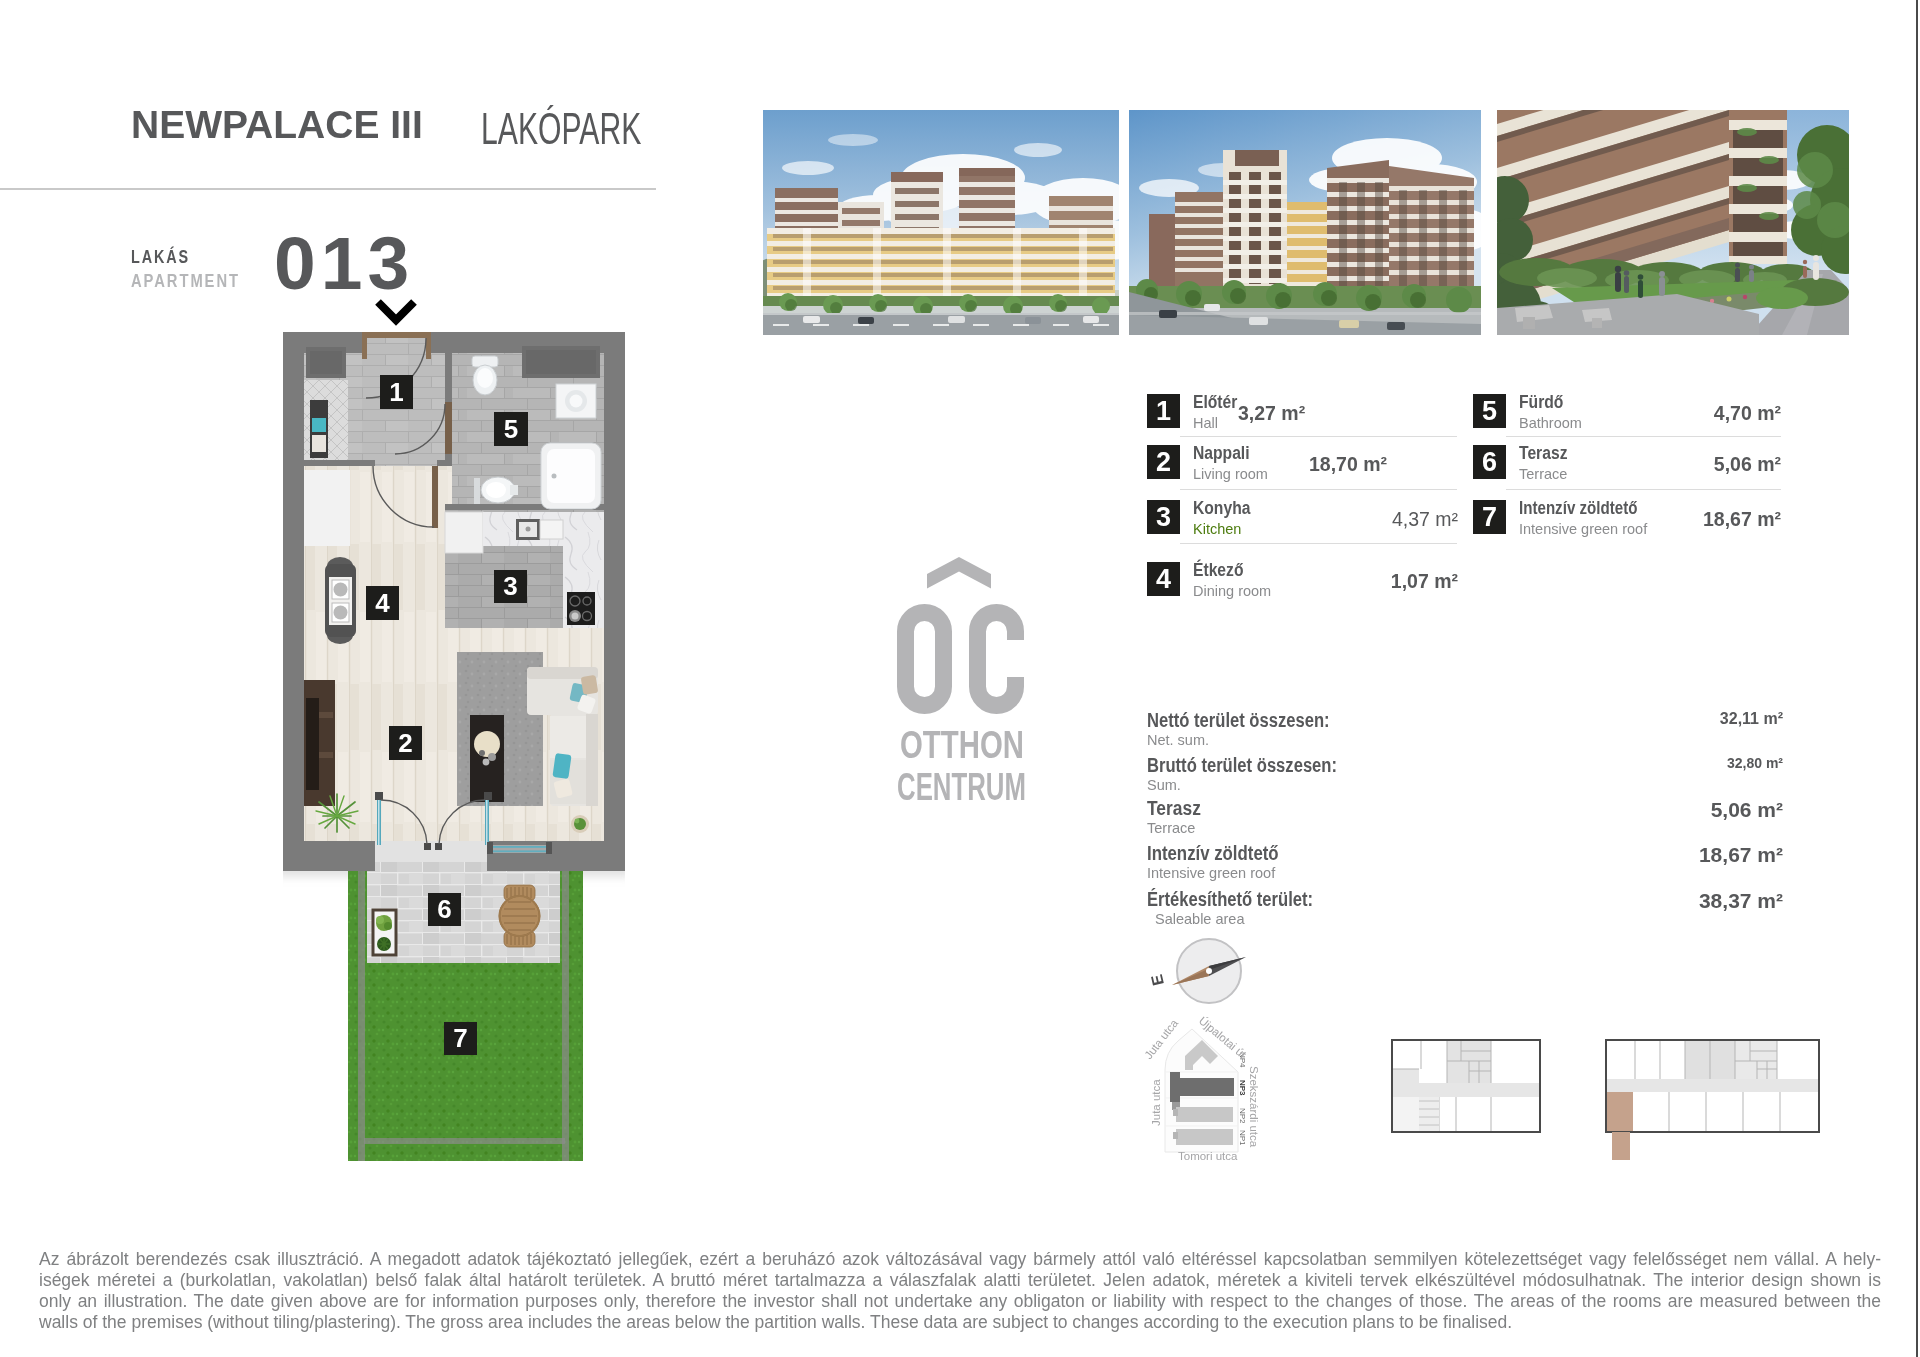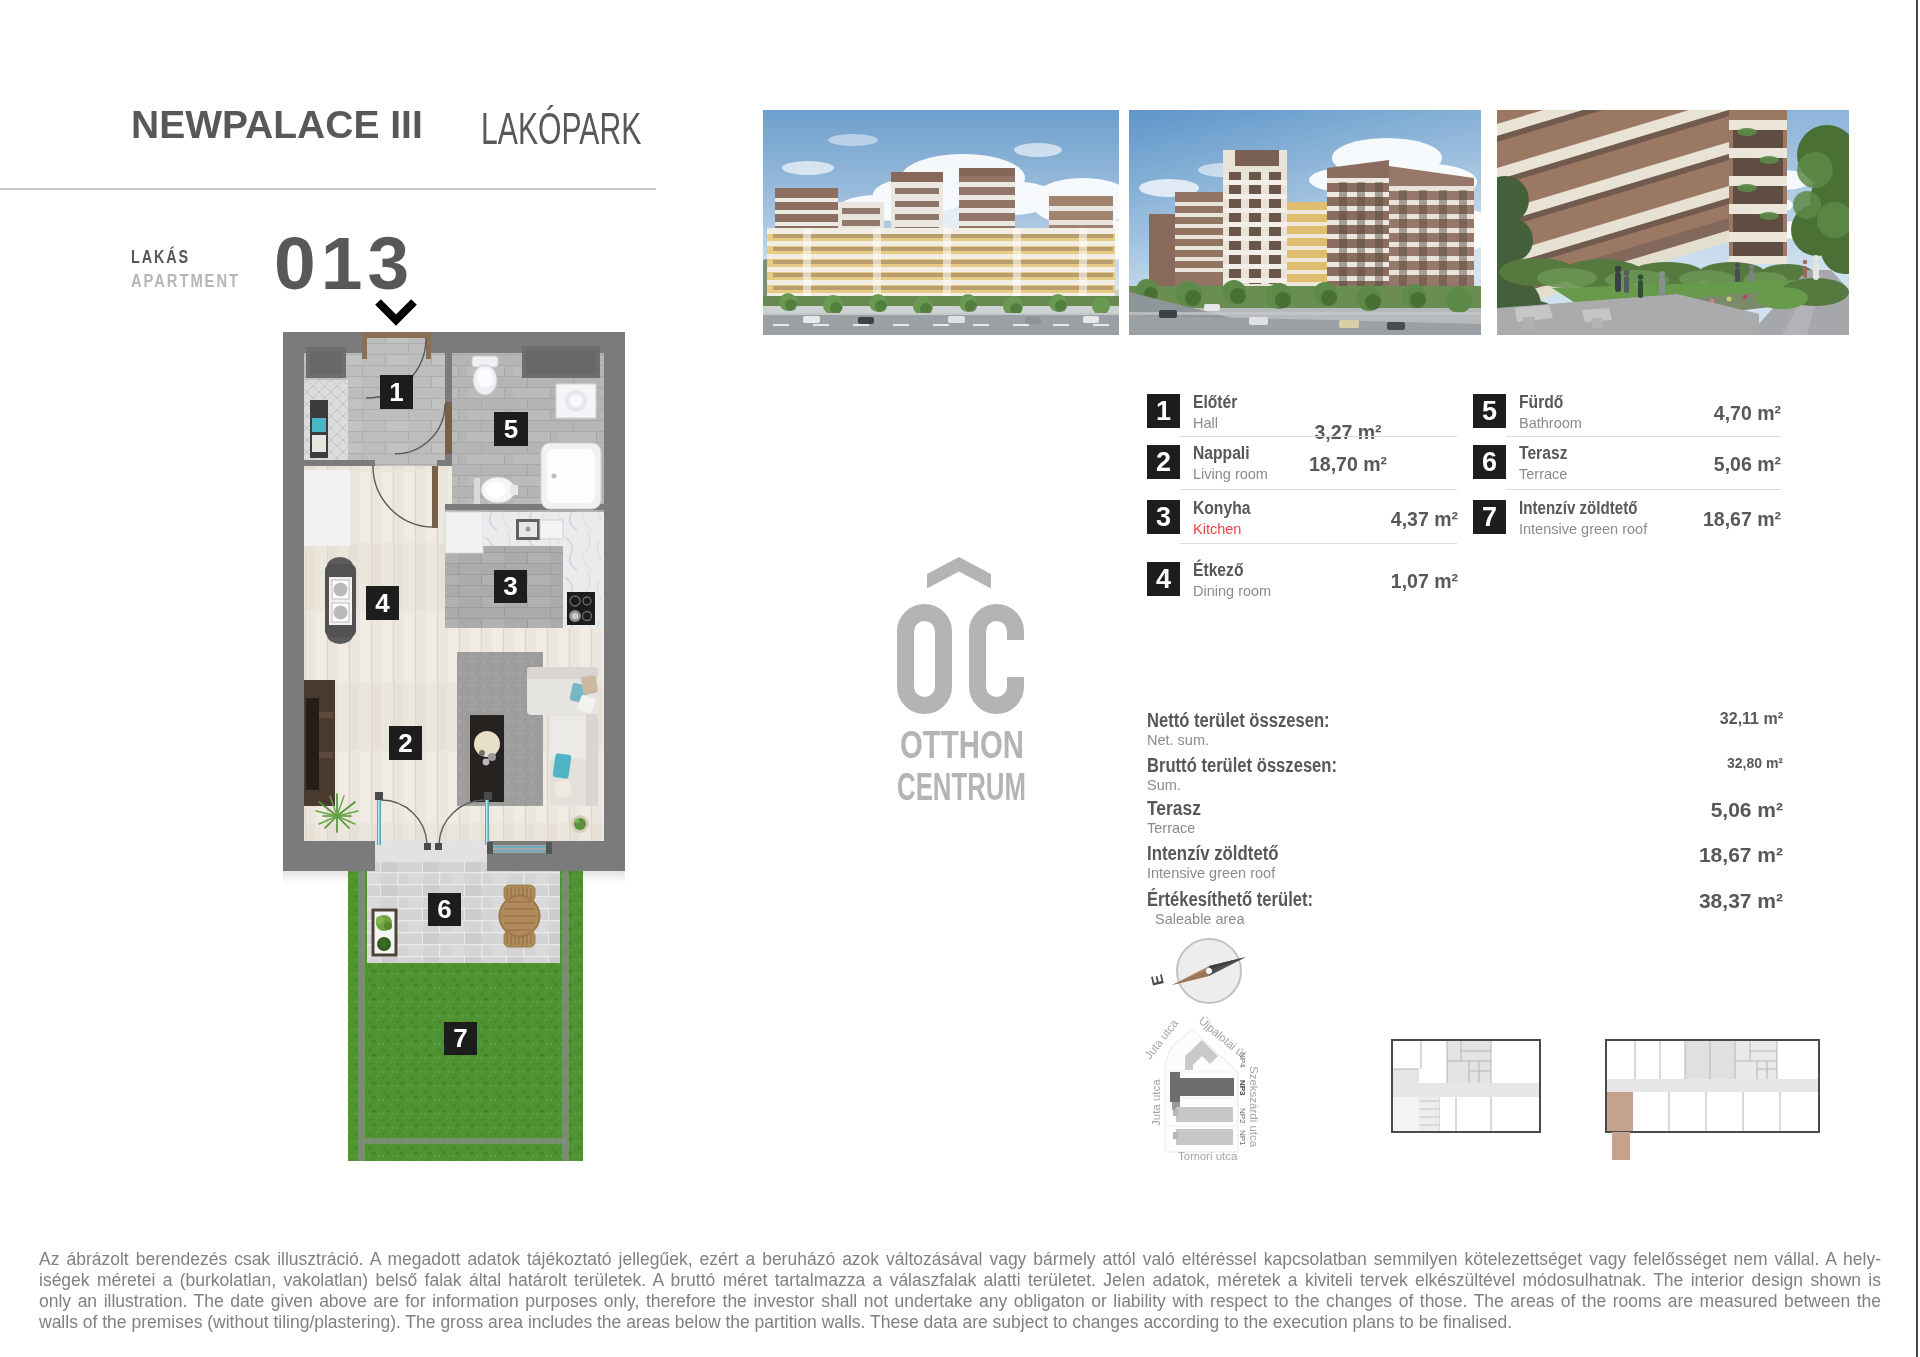--- a/index.html
+++ b/index.html
@@ -439,31 +439,31 @@
   <g fill="#9a6a5a">
           <rect x="306" y="156" width="4" height="12" rx="2"></rect>
           <circle cx="308" cy="152" r="2.2"></circle>
         </g>
 </g>
 </svg>
 
 <div class="tag" style="left:1147px;top:394px;width:33px;height:34px;font-size:27px;">1</div>
 <div class="abs dk" style="left:1193px;top:392px;font-size:18px;font-weight:bold;white-space:nowrap;transform:scaleX(0.87);transform-origin:0 50%;">Előtér</div>
 <div class="abs" style="left:1193px;top:415px;font-size:14.5px;color:#8a8b8d;white-space:nowrap;">Hall</div>
-<div class="abs dk" style="left:1238px;top:421px;width:220px;font-size:19.5px;font-weight:bold;text-align:center;white-space:nowrap;">3,27 m²</div>
+<div class="abs dk" style="left:1238px;top:402px;width:220px;font-size:19.5px;font-weight:bold;text-align:left;white-space:nowrap;">3,27 m²</div>
 <div class="abs" style="left:1180px;top:436px;width:277px;height:1px;background:#dcdcdc;"></div>
 <div class="tag" style="left:1147px;top:445px;width:33px;height:34px;font-size:27px;">2</div>
 <div class="abs dk" style="left:1193px;top:443px;font-size:18px;font-weight:bold;white-space:nowrap;transform:scaleX(0.87);transform-origin:0 50%;">Nappali</div>
 <div class="abs" style="left:1193px;top:466px;font-size:14.5px;color:#8a8b8d;white-space:nowrap;">Living room</div>
 <div class="abs dk" style="left:1238px;top:453px;width:220px;font-size:19.5px;font-weight:bold;text-align:center;white-space:nowrap;">18,70 m²</div>
 <div class="abs" style="left:1180px;top:489px;width:277px;height:1px;background:#dcdcdc;"></div>
 <div class="tag" style="left:1147px;top:500px;width:33px;height:34px;font-size:27px;">3</div>
 <div class="abs dk" style="left:1193px;top:498px;font-size:18px;font-weight:bold;white-space:nowrap;transform:scaleX(0.87);transform-origin:0 50%;">Konyha</div>
-<div class="abs" style="left:1193px;top:521px;font-size:14.5px;color:#ef4444;white-space:nowrap;">Kitchen</div>
-<div class="abs dk" style="left:1238px;top:508px;width:220px;font-size:19.5px;font-weight:bold;text-align:right;white-space:nowrap;">4,37 m²</div>
+<div class="abs" style="left:1193px;top:521px;font-size:14.5px;color:#4d7c0f;white-space:nowrap;">Kitchen</div>
+<div class="abs dk" style="left:1238px;top:508px;width:220px;font-size:19.5px;font-weight:normal;text-align:right;white-space:nowrap;">4,37 m²</div>
 <div class="abs" style="left:1180px;top:543px;width:277px;height:1px;background:#dcdcdc;"></div>
 <div class="tag" style="left:1147px;top:562px;width:33px;height:34px;font-size:27px;">4</div>
 <div class="abs dk" style="left:1193px;top:560px;font-size:18px;font-weight:bold;white-space:nowrap;transform:scaleX(0.87);transform-origin:0 50%;">Étkező</div>
 <div class="abs" style="left:1193px;top:583px;font-size:14.5px;color:#8a8b8d;white-space:nowrap;">Dining room</div>
 <div class="abs dk" style="left:1238px;top:570px;width:220px;font-size:19.5px;font-weight:bold;text-align:right;white-space:nowrap;">1,07 m²</div>
 <div class="tag" style="left:1473px;top:394px;width:33px;height:34px;font-size:27px;">5</div>
 <div class="abs dk" style="left:1519px;top:392px;font-size:18px;font-weight:bold;white-space:nowrap;transform:scaleX(0.87);transform-origin:0 50%;">Fürdő</div>
 <div class="abs" style="left:1519px;top:415px;font-size:14.5px;color:#8a8b8d;white-space:nowrap;">Bathroom</div>
 <div class="abs dk" style="left:1561px;top:402px;width:220px;font-size:19.5px;font-weight:bold;text-align:right;white-space:nowrap;">4,70 m²</div>
 <div class="abs" style="left:1506px;top:436px;width:275px;height:1px;background:#dcdcdc;"></div>

